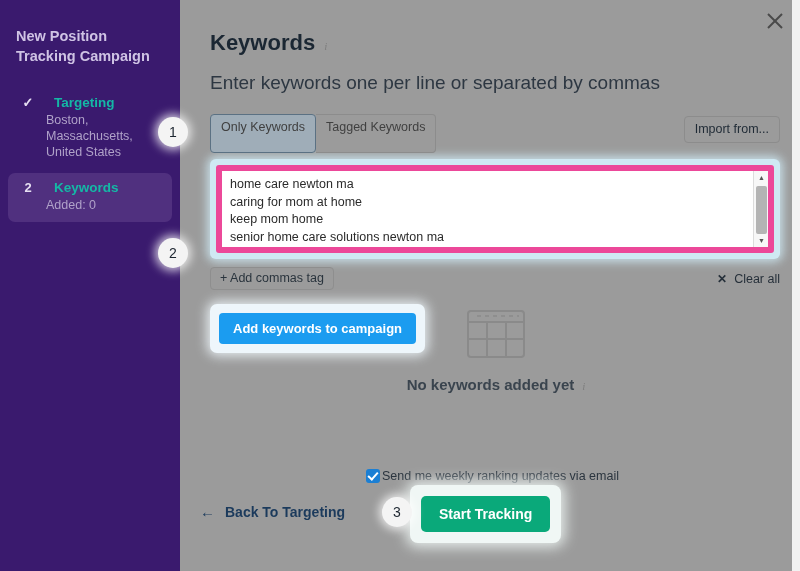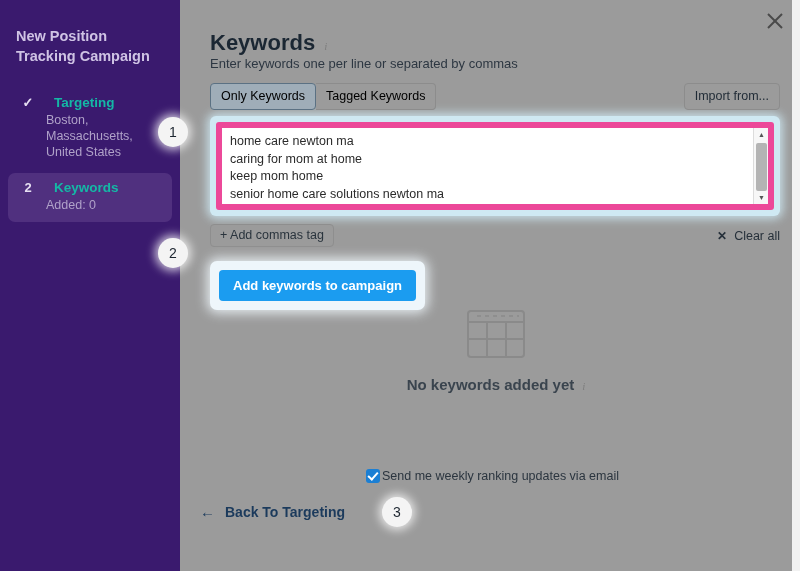--- a/index.html
+++ b/index.html
@@ -94,39 +94,41 @@
     display: flex; align-items: baseline; gap: 9px;
   }
   .info-i {
     font-size: 11px;
     font-style: italic;
     font-family: "Liberation Serif", serif;
     color: #7e7e7e;
     font-weight: normal;
   }
   .subtitle {
-    font-size: 13px;
+    margin-top: 16px;
+    font-size: 19px;
     color: #2d3742;
   }
 
   .tabs-row {
     margin-top: 12px;
     display: flex; align-items: center;
     justify-content: space-between;
   }
   .tabs {
     display: flex;
   }
   .tab {
     font-size: 12.5px;
-    padding: 5px 10px 6px 10px;
-    color: #000000;
+    padding: 5px 10px 18px 10px;
+    color: #404040;
     border: 1px solid #8c8c8c;
     background: #9b9b9b;
     cursor: pointer;
+    margin-top: 8px;
   }
   .tab:first-child { border-radius: 4px 0 0 4px; }
   .tab:last-child  { border-radius: 0 4px 4px 0; border-left: none; }
   .tab.selected {
     background: #9fadb8;
     border-color: #5b7183;
     border-radius: 4px;
   }
   .import-btn {
     font-size: 12.5px;
@@ -446,20 +448,23 @@
       <div class="weekly-row">
         <div class="cb"></div>
         <div class="weekly-label">Send me weekly ranking updates via email</div>
       </div>
 
       <div class="back-link">
         <span class="back-arrow">←</span>
         <span>Back To Targeting</span>
       </div>
 
+      <div class="start-wrap">
+        <button class="start-btn">Start Tracking</button>
+      </div>
     </div>
 
   </div>
 
   <div class="badge" id="badge1">1</div>
   <div class="badge" id="badge2">2</div>
   <div class="badge" id="badge3">3</div>
 
 </div>
 

